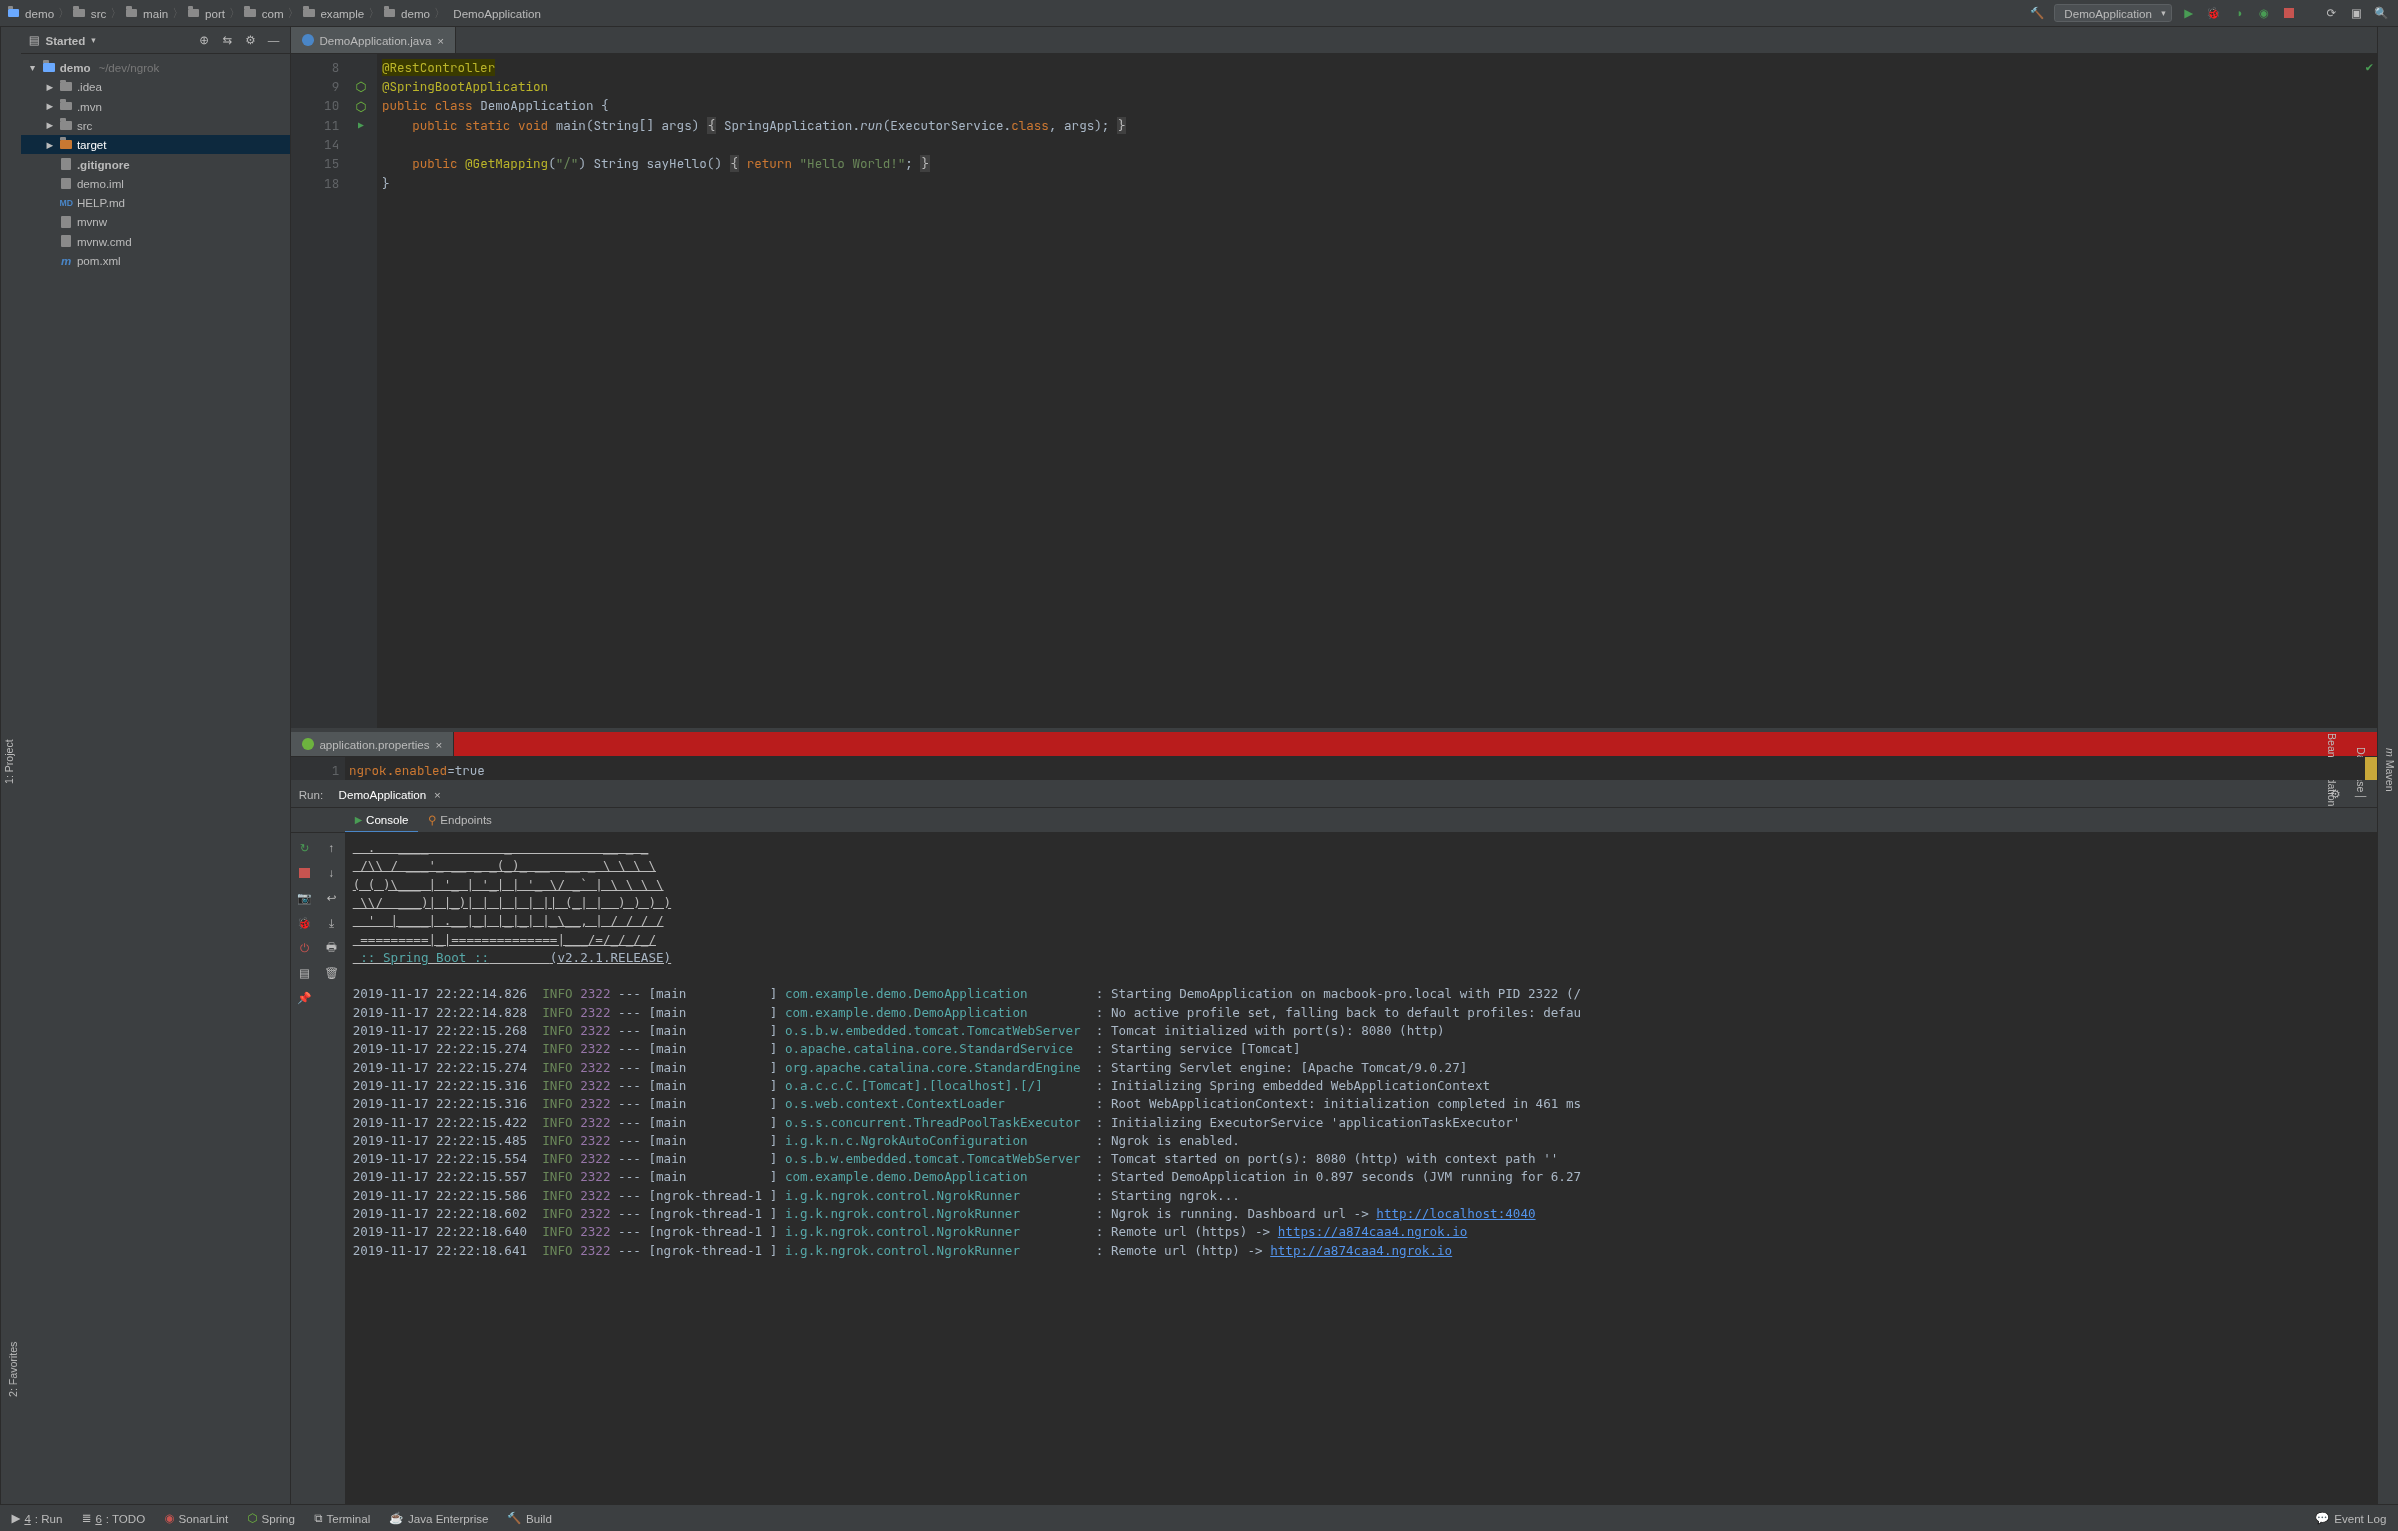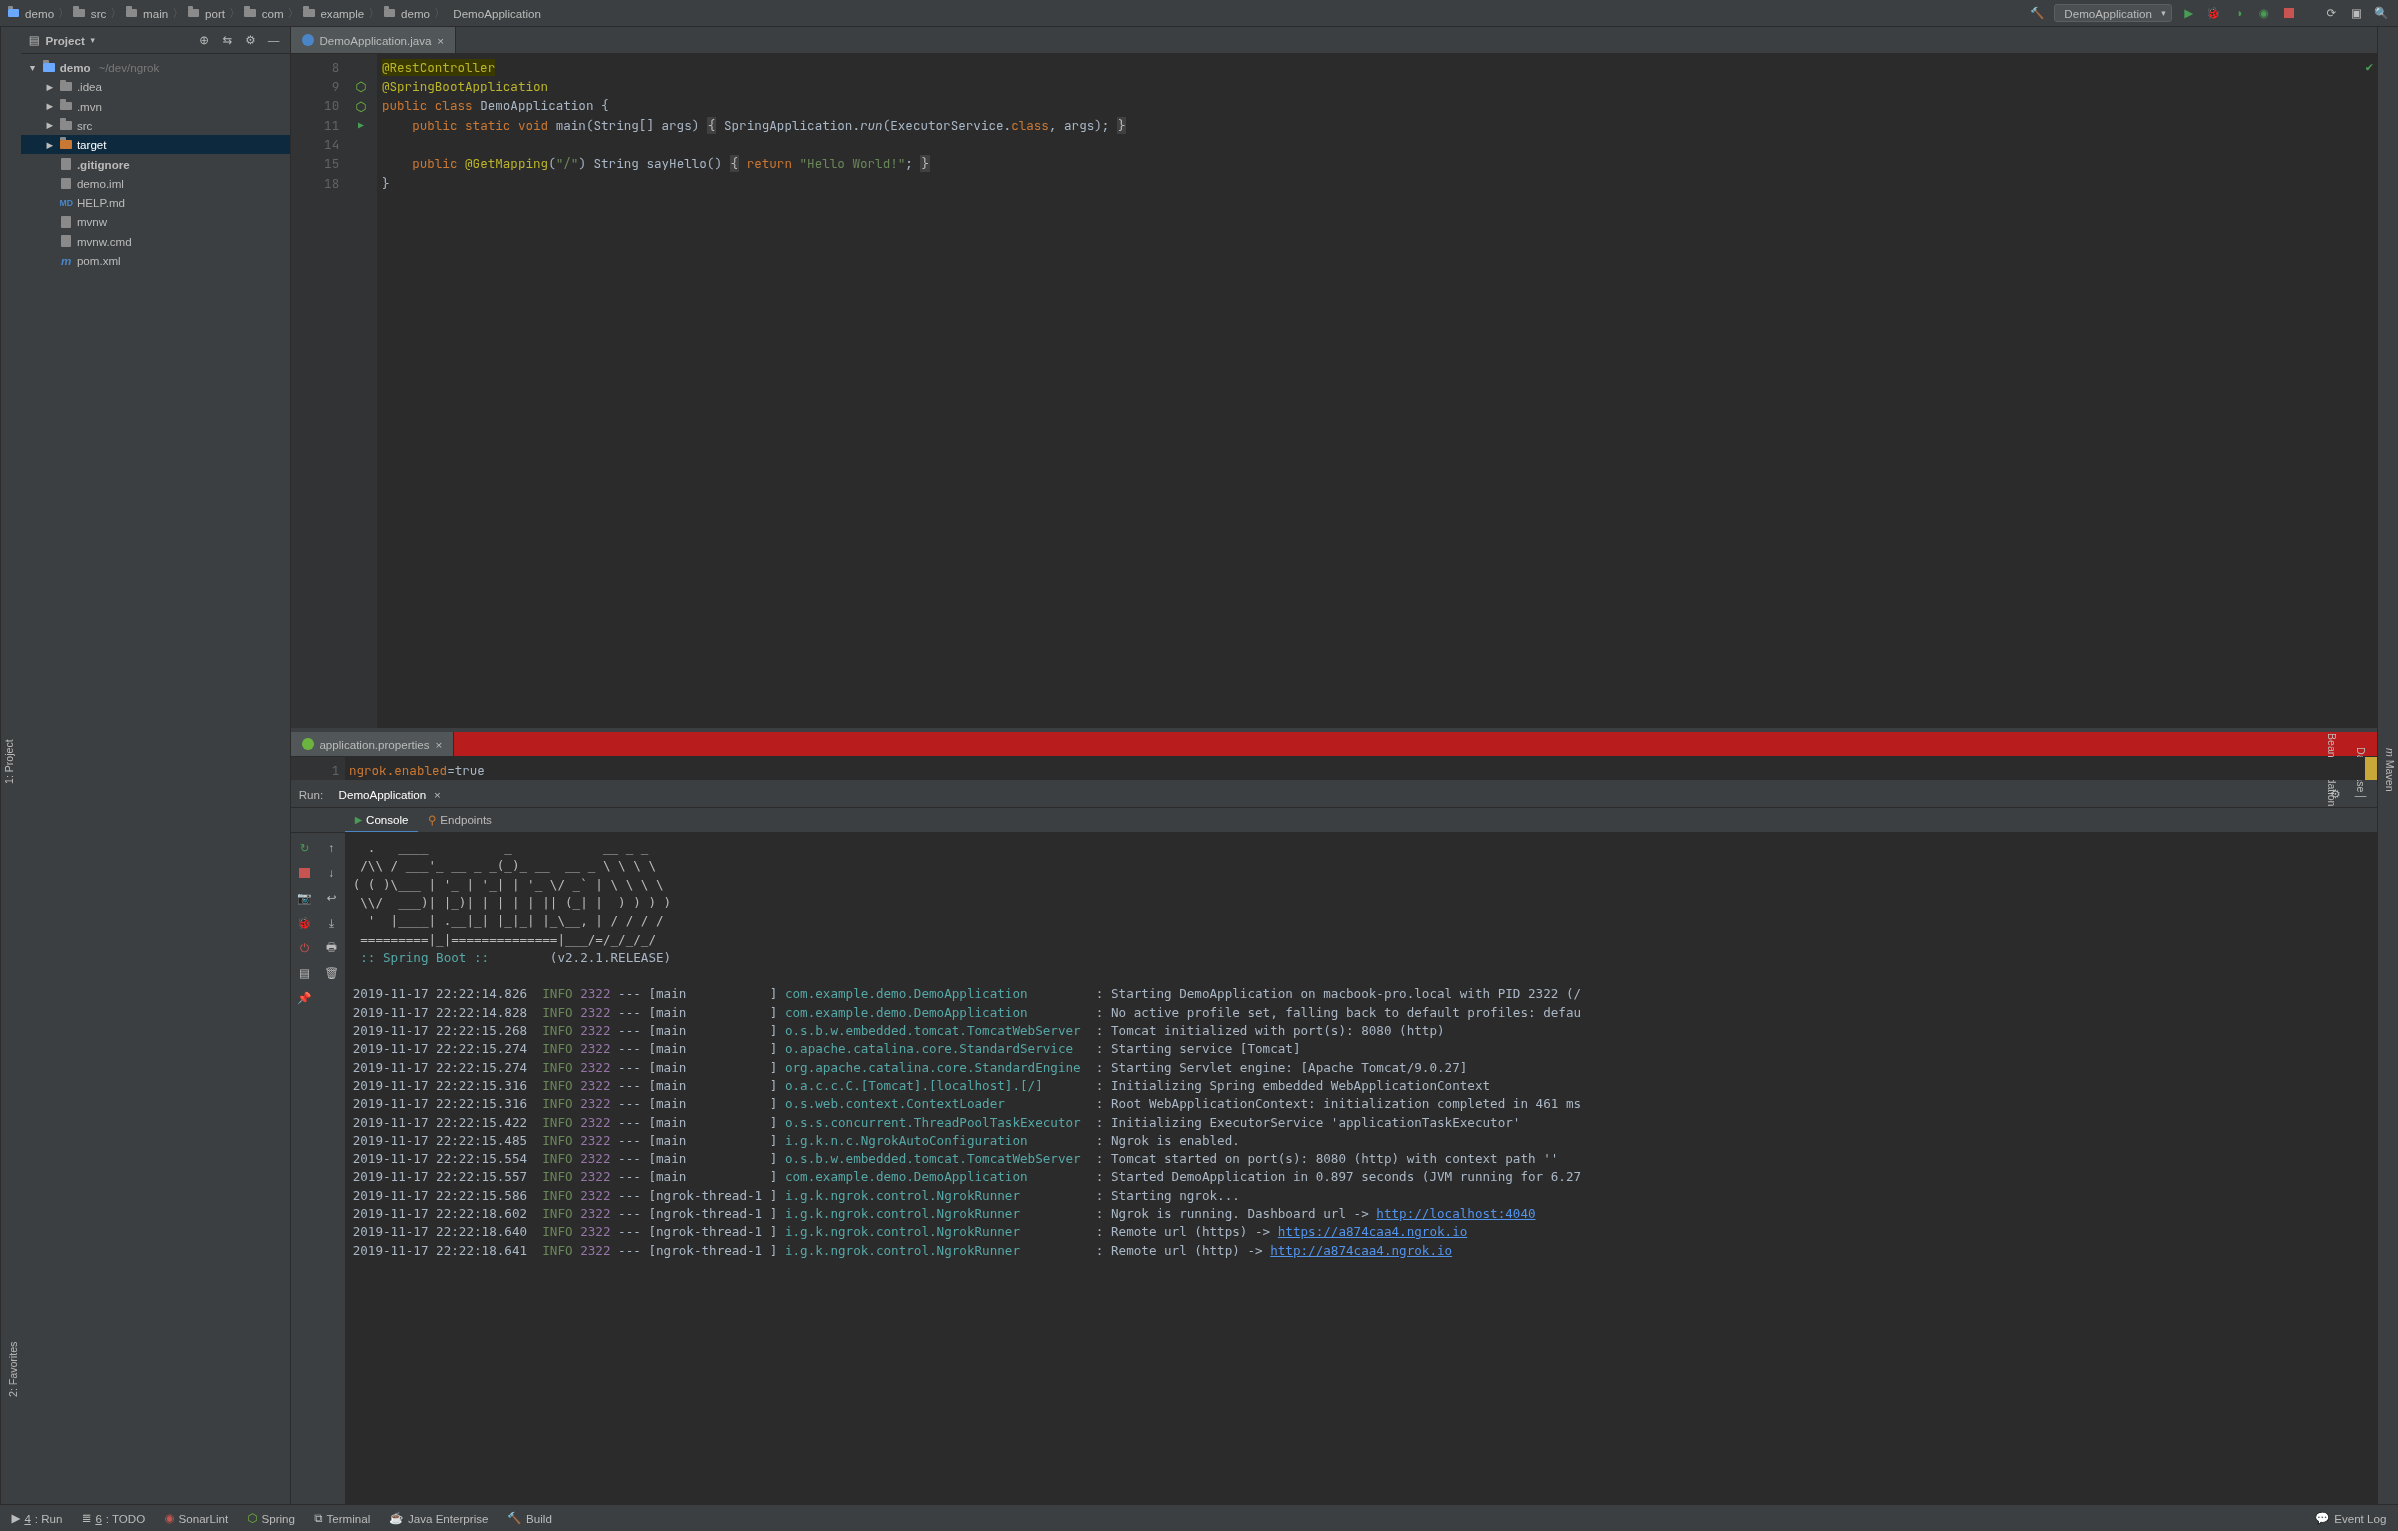--- a/index.html
+++ b/index.html
@@ -126,21 +126,21 @@
 .run-body { flex: 1; display: flex; min-height: 0; }
 .run-side { width: 27px; background: #3c3f41; display: flex; flex-direction: column; align-items: center; gap: 7.7px; padding: 5.8px 0; }
 .run-scroll { width: 27px; background: #3c3f41; display: flex; flex-direction: column; align-items: center; gap: 7.7px; padding: 5.8px 0; }
 .console { flex: 1; overflow: auto; padding: 5.8px 7.7px; line-height: 18.3px; }
 .console pre { font-family: Menlo, Consolas, monospace; font-size: 12.6px; color: #bbb; }
 .log-line { white-space: pre; font-family: Menlo, Consolas, monospace; font-size: 12.6px; color: #a9b7c6; }
 .log-line .lv { color: #6a8759; }
 .log-line .pid { color: #9876aa; }
 .log-line .src { color: #56a8a8; }
 .log-line a { color: #5394ec; text-decoration: underline; }
-.banner { color: #bbb; }
+.banner { color: #bbb; text-decoration: underline; }
 .banner .ver { color: #a9b7c6; }
 .banner .boot { color: #56a8a8; }
 
 
 .status {
   height: 27px; background: #3c3f41; border-top: 1px solid #2b2b2b;
   display: flex; align-items: center; gap: 15.4px; padding: 0 11.6px;
   font-size: 11.6px; color: #bbb;
 }
 .status .spacer { flex: 1; }
@@ -214,21 +214,21 @@
 </div>
 
 <div class="main">
   <div class="left-rail">
     <span class="rail-tab">1: Project</span>
   </div>
 
   <div class="project">
     <div class="project-header">
       <span>▤</span>
-      <span class="title">Project</span>
+      <span class="title">Started</span>
       <span class="arrow">▾</span>
       <span class="spacer"></span>
       <span class="ico-btn">⊕</span>
       <span class="ico-btn">⇆</span>
       <span class="ico-btn">⚙</span>
       <span class="ico-btn">—</span>
     </div>
     <div class="tree">
       <div class="tree-row" style="padding-left:5.8px;">
         <span class="tw">▼</span>

